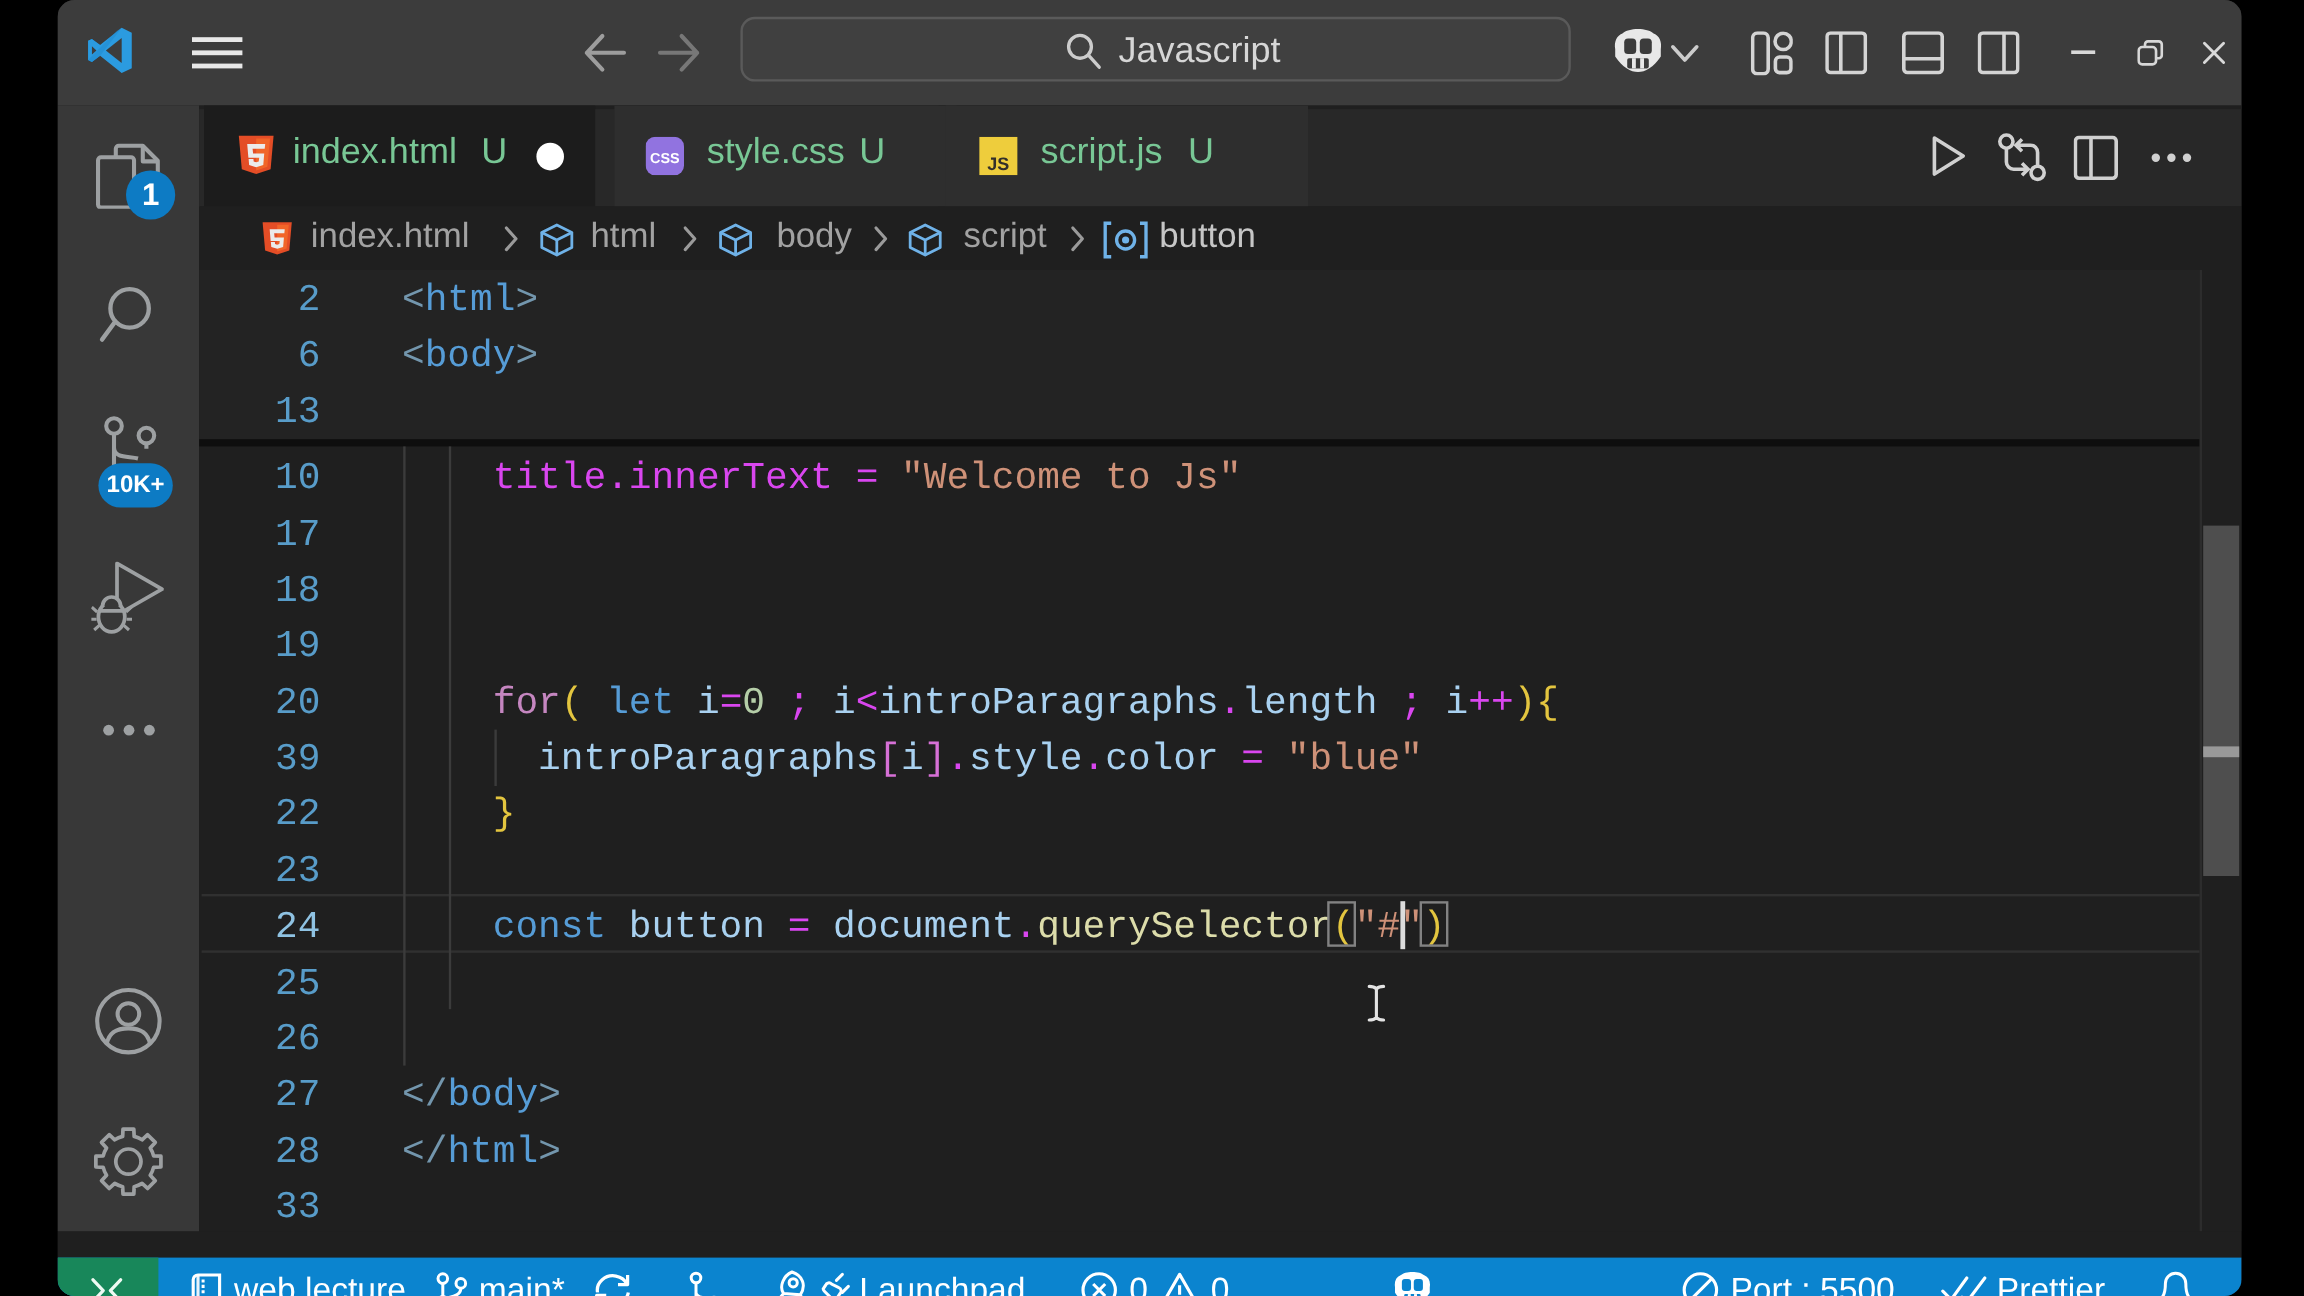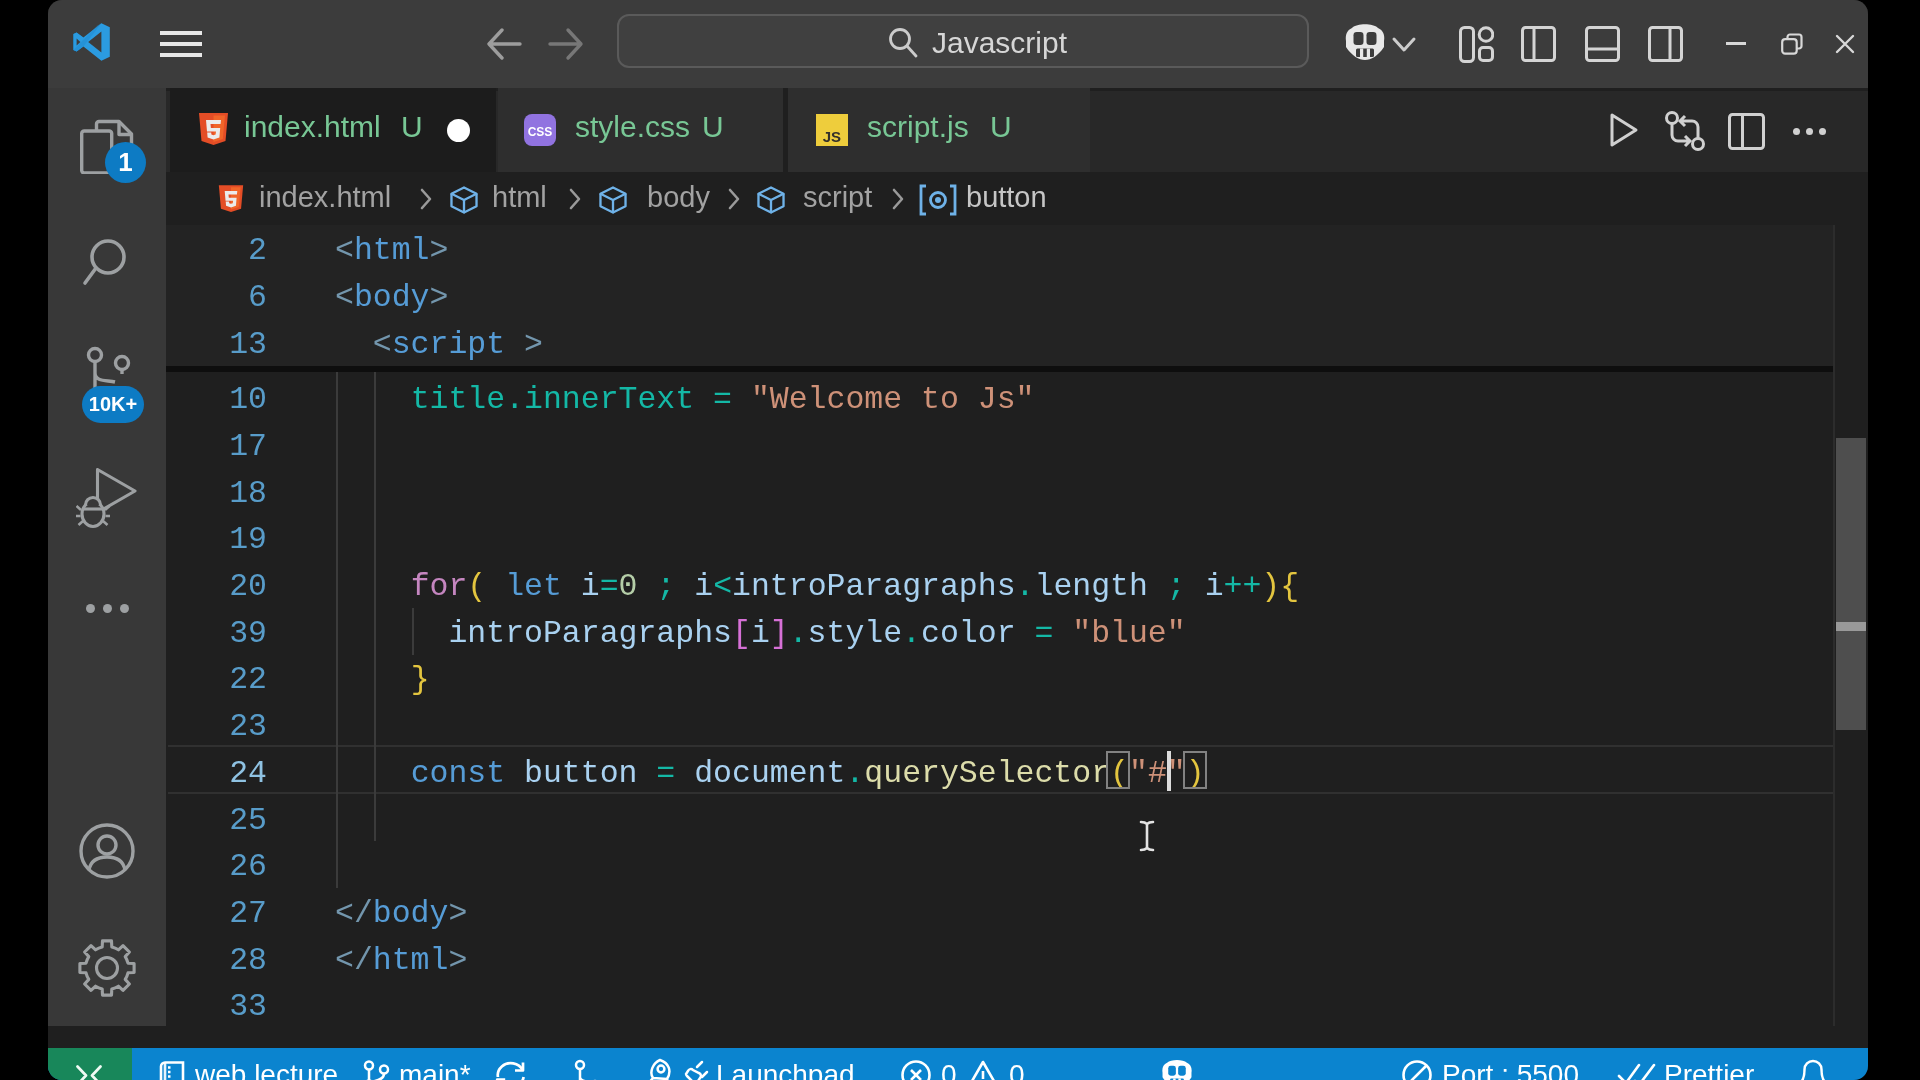--- a/index.html
+++ b/index.html
@@ -4,21 +4,21 @@
 #win{position:absolute;left:48px;top:0;width:1820px;height:1080px;background:#1f1f1f;border-radius:14px;overflow:hidden;font-family:"Liberation Sans",sans-serif}
 .a{position:absolute}
 #titlebar{left:0;top:0;width:1820px;height:88px;background:#3c3c3c}
 #actbar{left:0;top:88px;width:118px;height:938px;background:#383838}
 #tabbar{left:118px;top:88px;width:1702px;height:84px;background:#282828}
 #crumbs{left:118px;top:172px;width:1702px;height:53px;background:#1f1f1f;color:#a2a2a2;font-size:29px}
 .tab{top:0;height:84px;font-size:30px;color:#78c795}
 .mono{font-family:"Liberation Mono",monospace;font-size:31.5px;line-height:47px;white-space:pre;transform:translateY(2px)}
 .num{font-family:"Liberation Mono",monospace;font-size:31.5px;line-height:47px;color:#589cc9;width:90px;text-align:right;left:129px;transform:translateY(2px)}
 .cl{left:287px}
-.w{color:#14b8a6}.kb{color:#569cd6}.kp{color:#c586c0}.st{color:#ce9178}.fn{color:#dcdcaa}.vb{color:#a9d1f0}.cm{color:#74a65a}.gd{color:#e3c53f}.pk{color:#d670d6}.gr{color:#7396ad}.nu{color:#b5cea8}
+.w{color:#d946ef}.kb{color:#569cd6}.kp{color:#c586c0}.st{color:#ce9178}.fn{color:#dcdcaa}.vb{color:#a9d1f0}.cm{color:#74a65a}.gd{color:#e3c53f}.pk{color:#d670d6}.gr{color:#7396ad}.nu{color:#b5cea8}
 #status{left:0;top:1048px;width:1820px;height:54px;background:#0b84cf;color:#fff;font-size:28px}
 .sit{top:0;height:54px;line-height:54px;white-space:nowrap}
 svg{display:block}
 </style></head><body>
 <div id="win">
   <div class="a" id="titlebar">
     <svg class="a" style="left:23px;top:22px" width="40" height="40" viewBox="0 0 100 100">
       <path fill="#1177bb" d="M76 3 L31 61 L14 74 L6 70 V30 L14 26 L31 39 L76 97 Z"></path>
       <path fill="#2b9be0" d="M76 3 L97 13 V87 L76 97 L31 61 L14 74 L6 70 V30 L14 26 L31 39 Z"></path>
       <path fill="#1e87cc" d="M76 3 L31 61 L14 74 L6 70 L66 9 Z" opacity="0.45"></path>
@@ -123,21 +123,21 @@
     <div class="a tab" style="left:4px;width:326px;background:#1c1c1c">
       <svg class="a" style="left:28px;top:25px" width="31" height="34" viewBox="0 0 31 34">
           <path fill="#e44d26" d="M1 0 L30 0 L27.5 28 L15.5 32 L3.5 28 Z"></path>
           <path fill="#f16529" d="M15.5 2.5 L27 2.5 L24.8 26 L15.5 29 Z"></path>
           <path fill="#ebebeb" d="M8 7 L23 7 L22.6 11 L12.5 11 L12.9 15 L22.2 15 L21.4 24.5 L15.5 26.4 L9.6 24.5 L9.2 19.5 L13.2 19.5 L13.4 21.5 L15.5 22.2 L17.6 21.5 L18 18.5 L9 18.5 Z"></path>
         </svg>
       <div class="a" style="left:74px;top:22px">index.html</div>
       <div class="a" style="left:231px;top:22px">U</div>
       <div class="a" style="left:277px;top:31px;width:23px;height:23px;border-radius:50%;background:#ffffff"></div>
     </div>
-    <div class="a tab" style="left:332px;width:285px;background:#2e2e2e">
+    <div class="a tab" style="left:346px;width:285px;background:#2e2e2e">
       <svg class="a" style="left:26px;top:26px" width="32" height="32" viewBox="0 0 32 32">
           <rect x="0" y="0" width="32" height="32" rx="8" fill="#9173e0"></rect>
           <text x="16" y="21.5" font-size="12" font-weight="bold" fill="#ffffff" text-anchor="middle" font-family="Liberation Sans">CSS</text>
         </svg>
       <div class="a" style="left:77px;top:22px">style.css</div>
       <div class="a" style="left:204px;top:22px">U</div>
     </div>
     <div class="a tab" style="left:622px;width:302px;background:#2e2e2e">
       <svg class="a" style="left:28px;top:26px" width="32" height="32" viewBox="0 0 32 32">
           <rect x="0" y="0" width="32" height="32" fill="#eecd3c"></rect>
@@ -226,21 +226,20 @@
   <div class="a" style="left:120px;top:745px;width:1665px;height:2px;background:#303030"></div>
   <div class="a" style="left:120px;top:792px;width:1665px;height:2px;background:#303030"></div>
   <div class="a" style="left:288px;top:372px;width:2px;height:516px;background:#3b3b3b"></div>
   <div class="a" style="left:326px;top:372px;width:2px;height:469px;background:#3b3b3b"></div>
   <div class="a" style="left:364px;top:608px;width:2px;height:47px;background:#3b3b3b"></div>
   <div class="a num" style="top:225px">2</div>
   <div class="a num" style="top:272px">6</div>
   <div class="a num" style="top:319px">13</div>
   <div class="a mono cl" style="top:225px"><span class="gr">&lt;</span><span class="kb">html</span><span class="gr">&gt;</span></div>
   <div class="a mono cl" style="top:272px"><span class="gr">&lt;</span><span class="kb">body</span><span class="gr">&gt;</span></div>
-  <div class="a mono cl" style="top:319px">  <span class="gr">&lt;</span><span class="kb">script</span> <span class="gr">&gt;</span></div>
   <div class="a num" style="top:374px">10</div>
   <div class="a num" style="top:421px">17</div>
   <div class="a num" style="top:468px">18</div>
   <div class="a num" style="top:514px">19</div>
   <div class="a num" style="top:561px">20</div>
   <div class="a num" style="top:608px">39</div>
   <div class="a num" style="top:654px">22</div>
   <div class="a num" style="top:701px">23</div>
   <div class="a num" style="top:748px;color:#8fc2e2">24</div>
   <div class="a num" style="top:795px">25</div>

